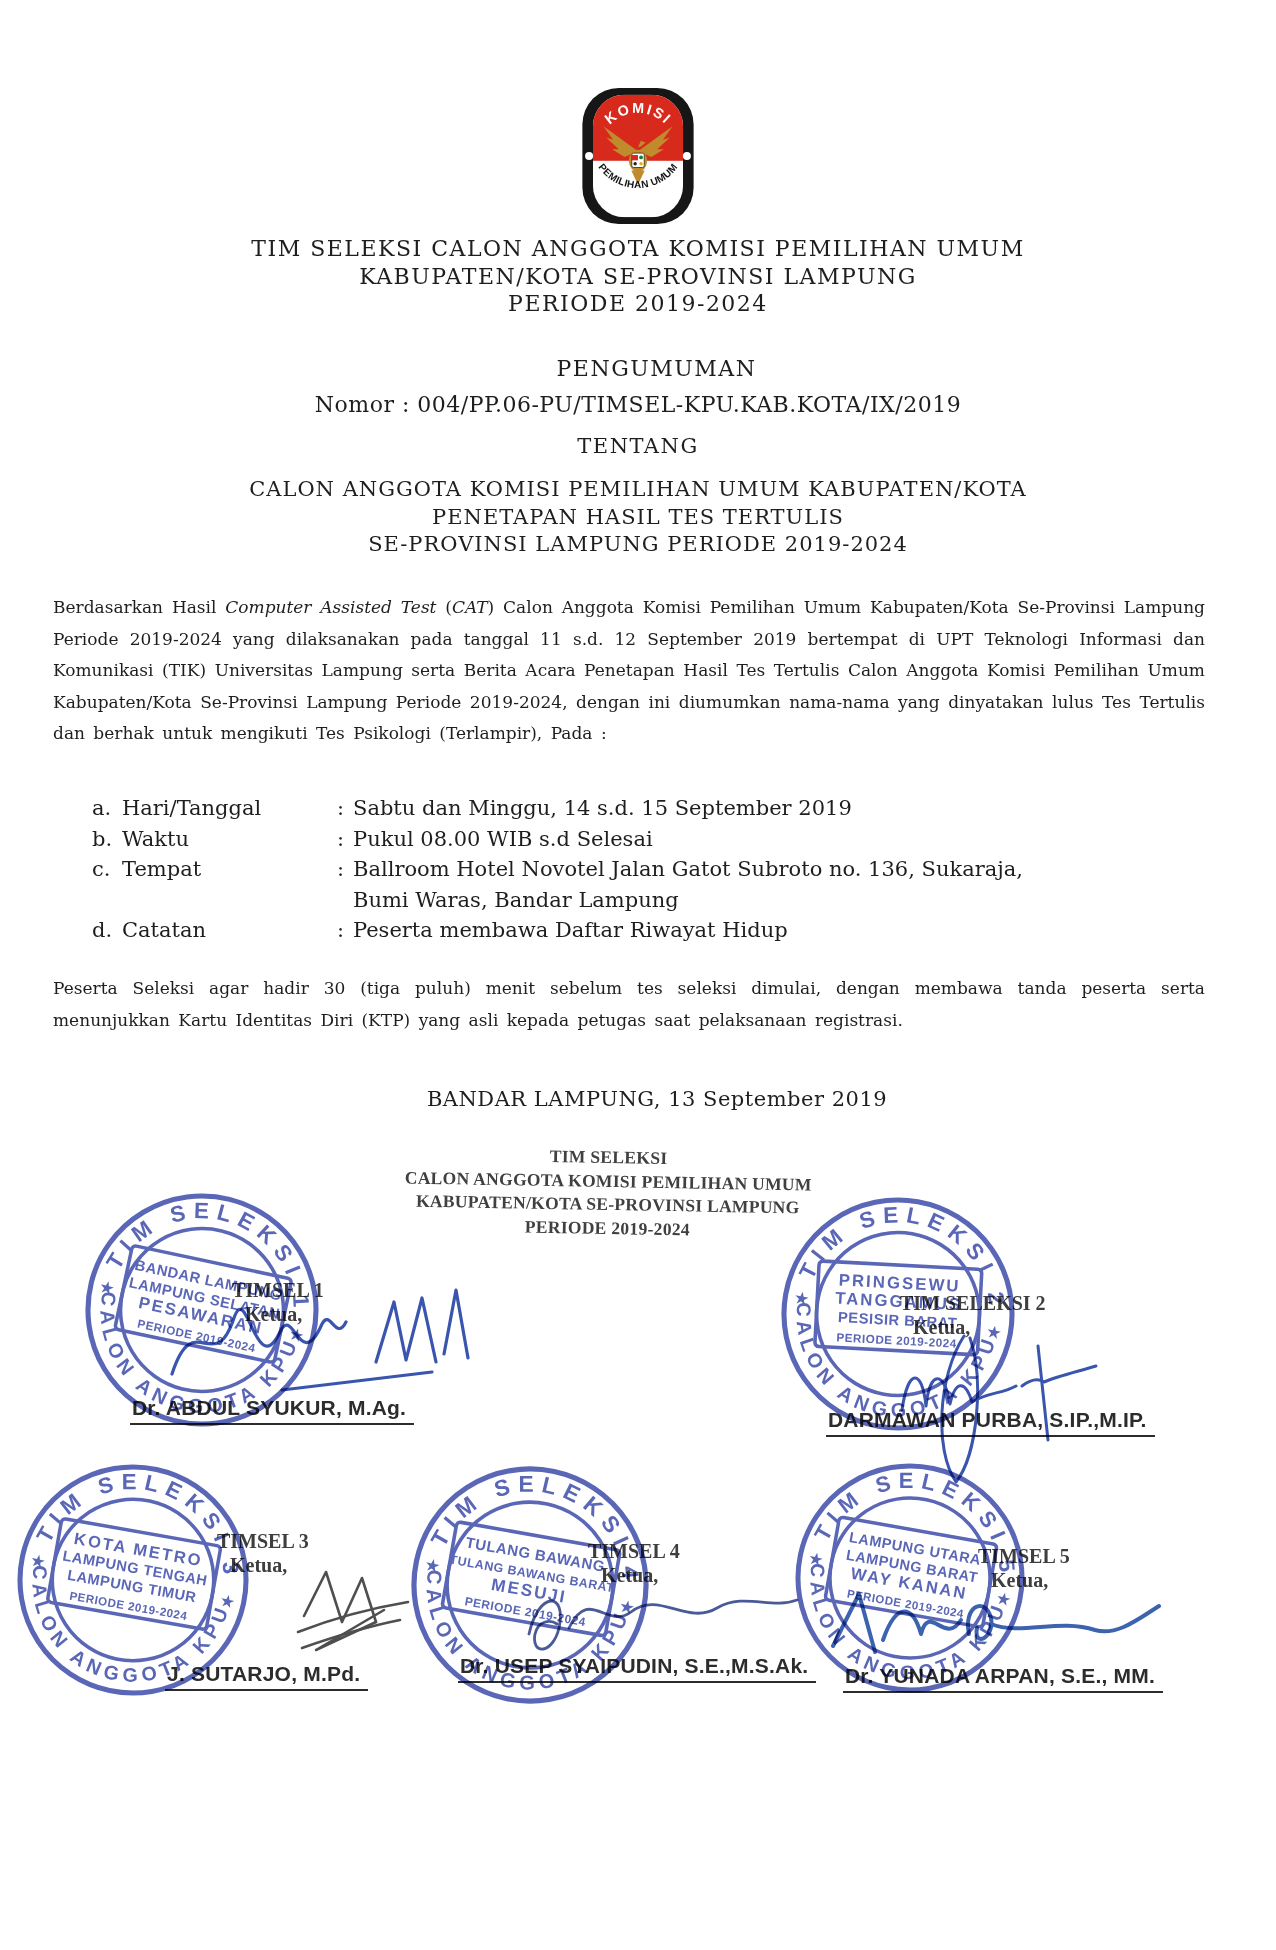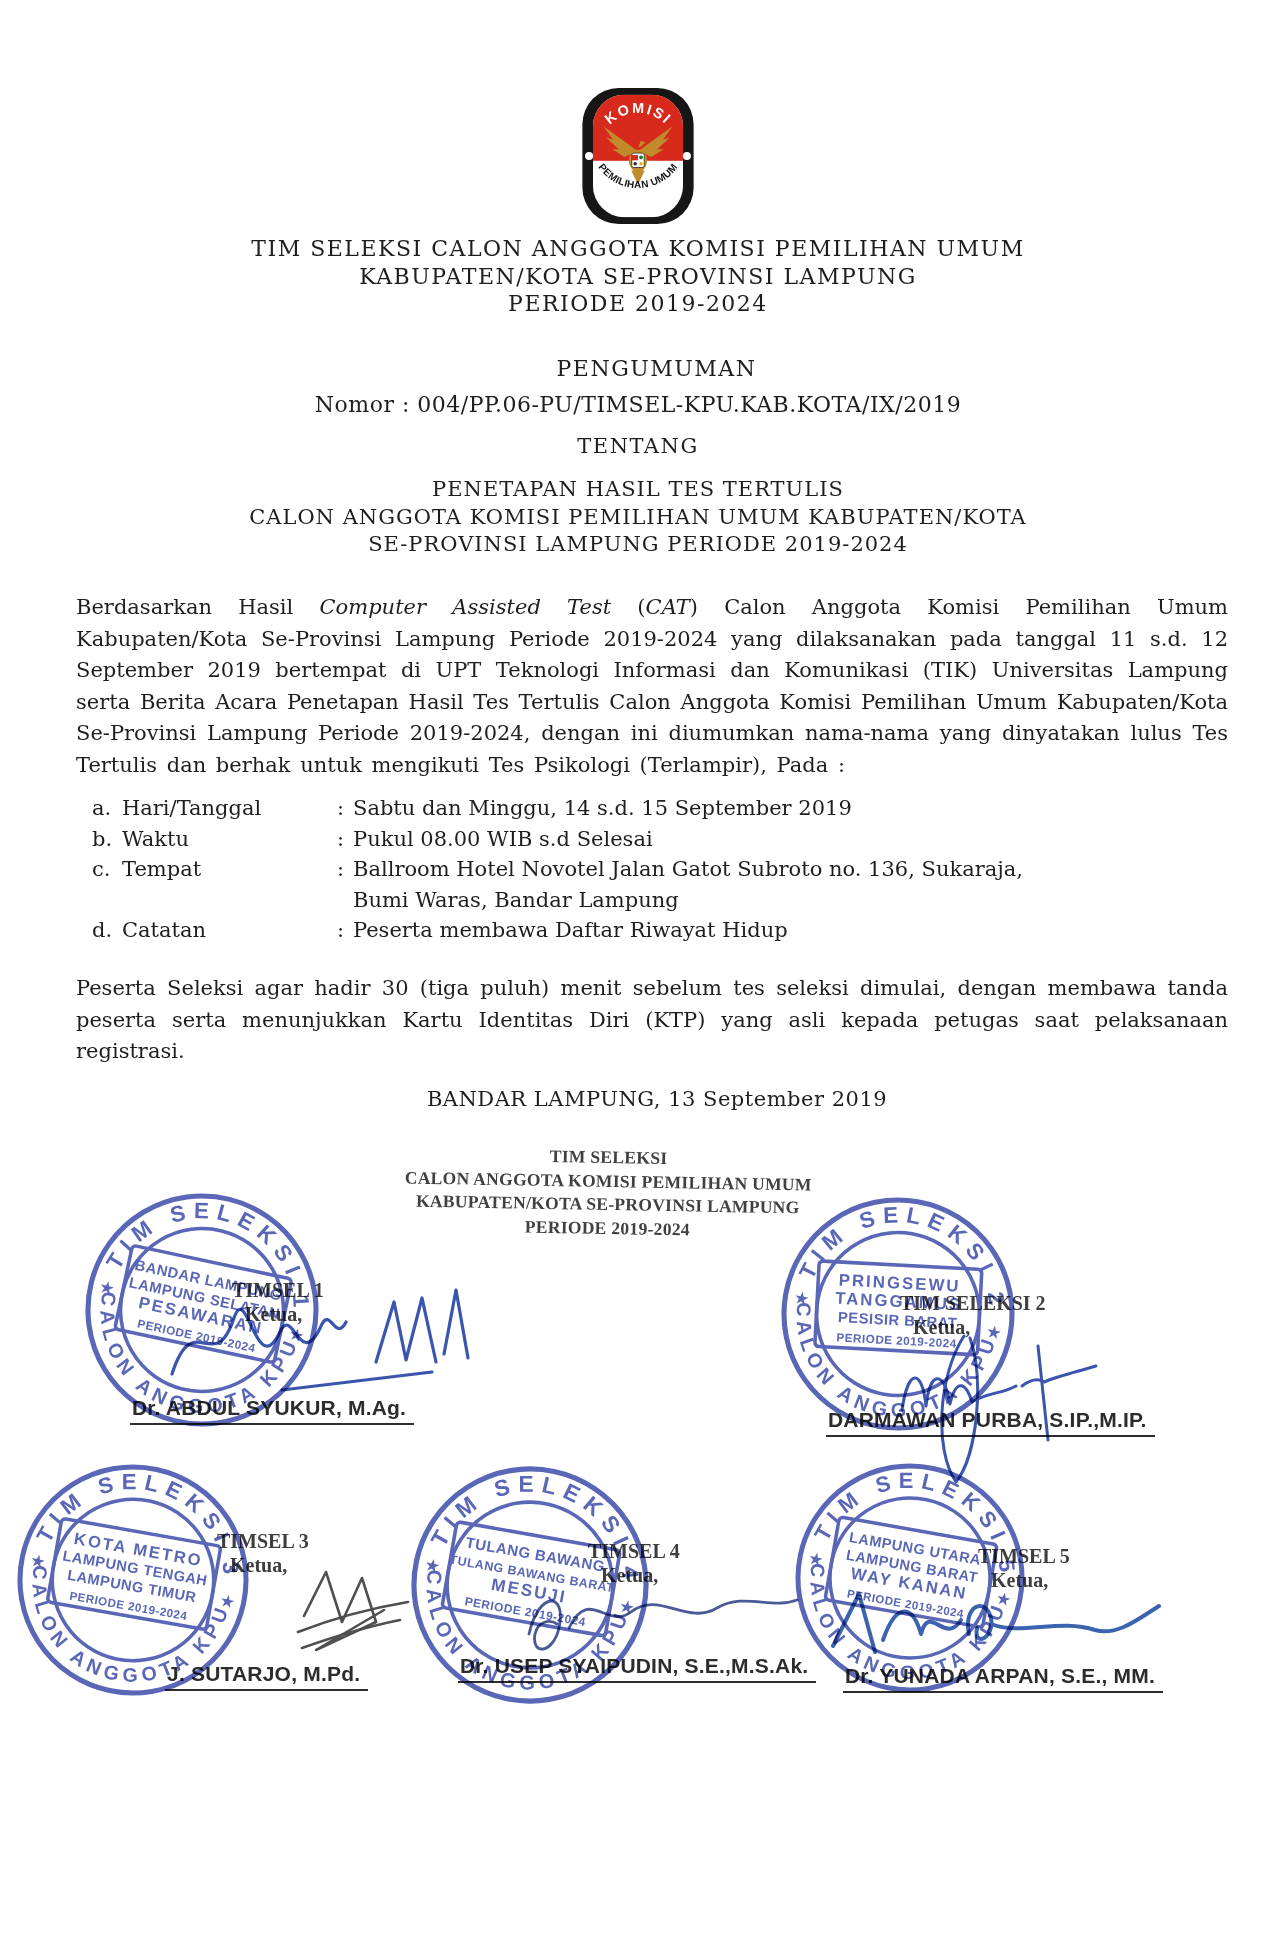--- a/index.html
+++ b/index.html
@@ -9,21 +9,21 @@
     font-family:"DejaVu Serif", serif; color:#1e1e1e;
   }
   .abs{position:absolute;}
   .centered{left:0; right:0; text-align:center;}
   
   .doc-header{top:235px; font-size:22px; line-height:27.5px; letter-spacing:1.5px;}
   .t-pengumuman{top:356px; font-size:22px; letter-spacing:1.5px;margin-left:37px;}
   .t-nomor{top:392px; font-size:22px; letter-spacing:0.5px;}
   .t-tentang{top:434px; font-size:21px; letter-spacing:1.5px;}
   .t-subject{top:476px; font-size:21px; line-height:27.5px; letter-spacing:1px;}
-  .para{left:76px; width:1152px; text-align:justify; font-size:21px; line-height:31.5px; word-spacing:3px;}
+  .para{left:53px; width:1152px; text-align:justify; font-size:17px; line-height:31.5px; word-spacing:3px;}
   .para1{top:592px;}
   .para2{top:973px;}
   .details{left:92px; top:793px; width:1122px; font-size:21px; line-height:30.5px;}
   .detail-row{display:flex;}
   .d-letter{width:30px;}
   .d-label{width:215px;}
   .d-colon{width:16px;}
   .d-value{flex:1; white-space:pre-line;}
   .place-date{top:1087px; font-size:21px; letter-spacing:0.5px;padding-left:38px;}
   
@@ -96,22 +96,22 @@
     <div>TIM SELEKSI CALON ANGGOTA KOMISI PEMILIHAN UMUM</div>
     <div>KABUPATEN/KOTA SE-PROVINSI LAMPUNG</div>
     <div>PERIODE 2019-2024</div>
   </div>
 
   <div class="abs centered t-pengumuman">PENGUMUMAN</div>
   <div class="abs centered t-nomor">Nomor : 004/PP.06-PU/TIMSEL-KPU.KAB.KOTA/IX/2019</div>
   <div class="abs centered t-tentang">TENTANG</div>
 
   <div class="abs centered t-subject">
+    <div>CALON ANGGOTA KOMISI PEMILIHAN UMUM KABUPATEN/KOTA</div>
     <div>PENETAPAN HASIL TES TERTULIS</div>
-    <div>CALON ANGGOTA KOMISI PEMILIHAN UMUM KABUPATEN/KOTA</div>
     <div>SE-PROVINSI LAMPUNG PERIODE 2019-2024</div>
   </div>
 
   <div class="abs para para1"><span>Berdasarkan Hasil </span><i>Computer Assisted Test</i><span> (</span><i>CAT</i><span>) Calon Anggota Komisi Pemilihan Umum Kabupaten/Kota Se-Provinsi Lampung Periode 2019-2024 yang dilaksanakan pada tanggal 11 s.d. 12 September 2019 bertempat di UPT Teknologi Informasi dan Komunikasi (TIK) Universitas Lampung serta Berita Acara Penetapan Hasil Tes Tertulis Calon Anggota Komisi Pemilihan Umum Kabupaten/Kota Se-Provinsi Lampung Periode 2019-2024, dengan ini diumumkan nama-nama yang dinyatakan lulus Tes Tertulis dan berhak untuk mengikuti Tes Psikologi (Terlampir), Pada :</span></div>
 
   <div class="abs details">
     <div class="detail-row">
       <span class="d-letter">a.</span>
       <span class="d-label">Hari/Tanggal</span>
       <span class="d-colon">:</span>

